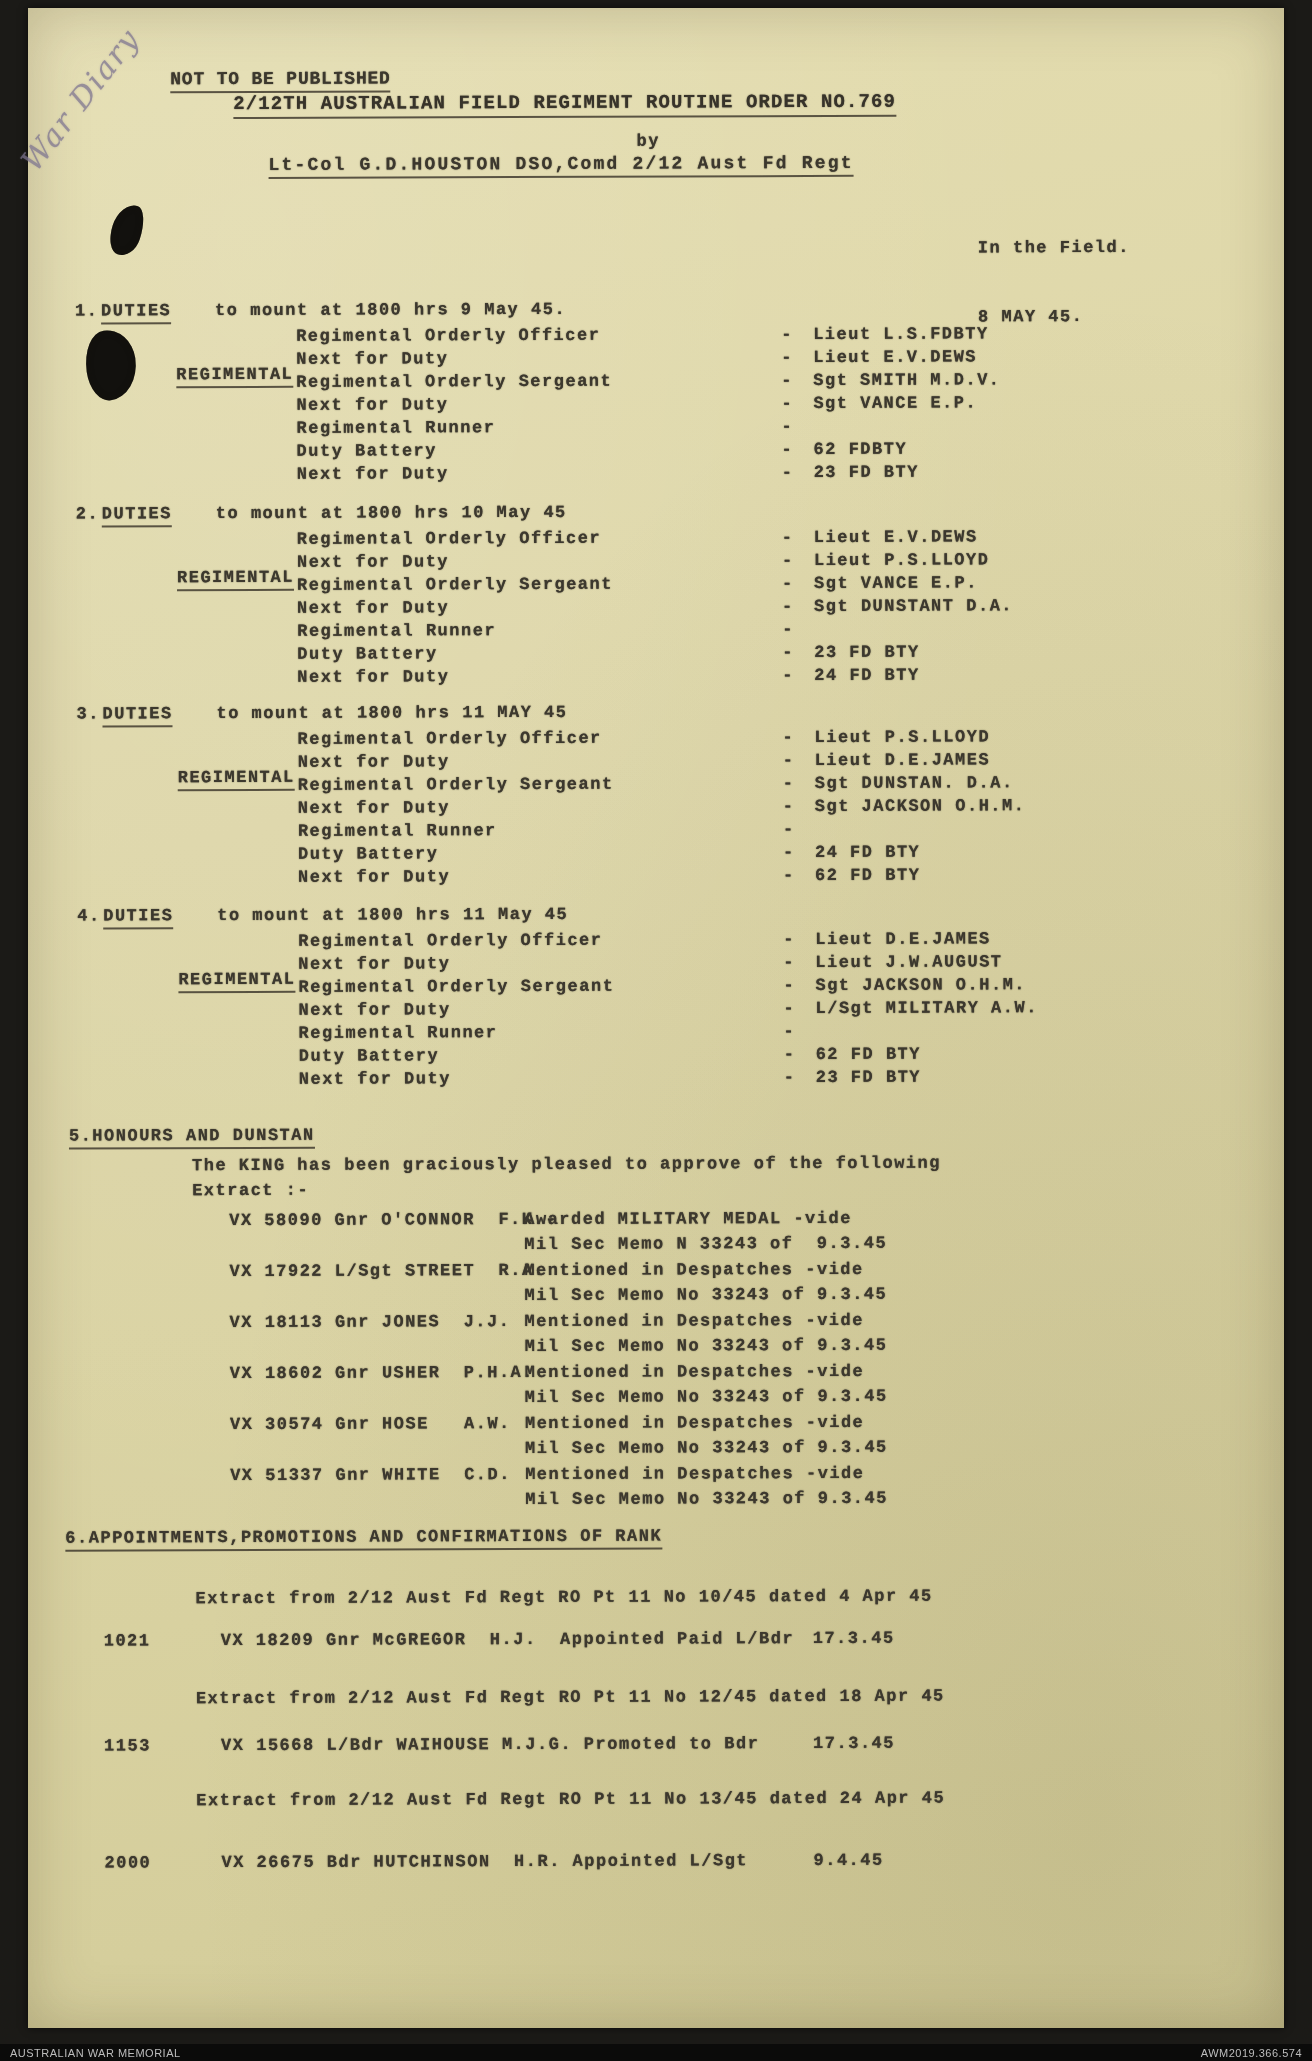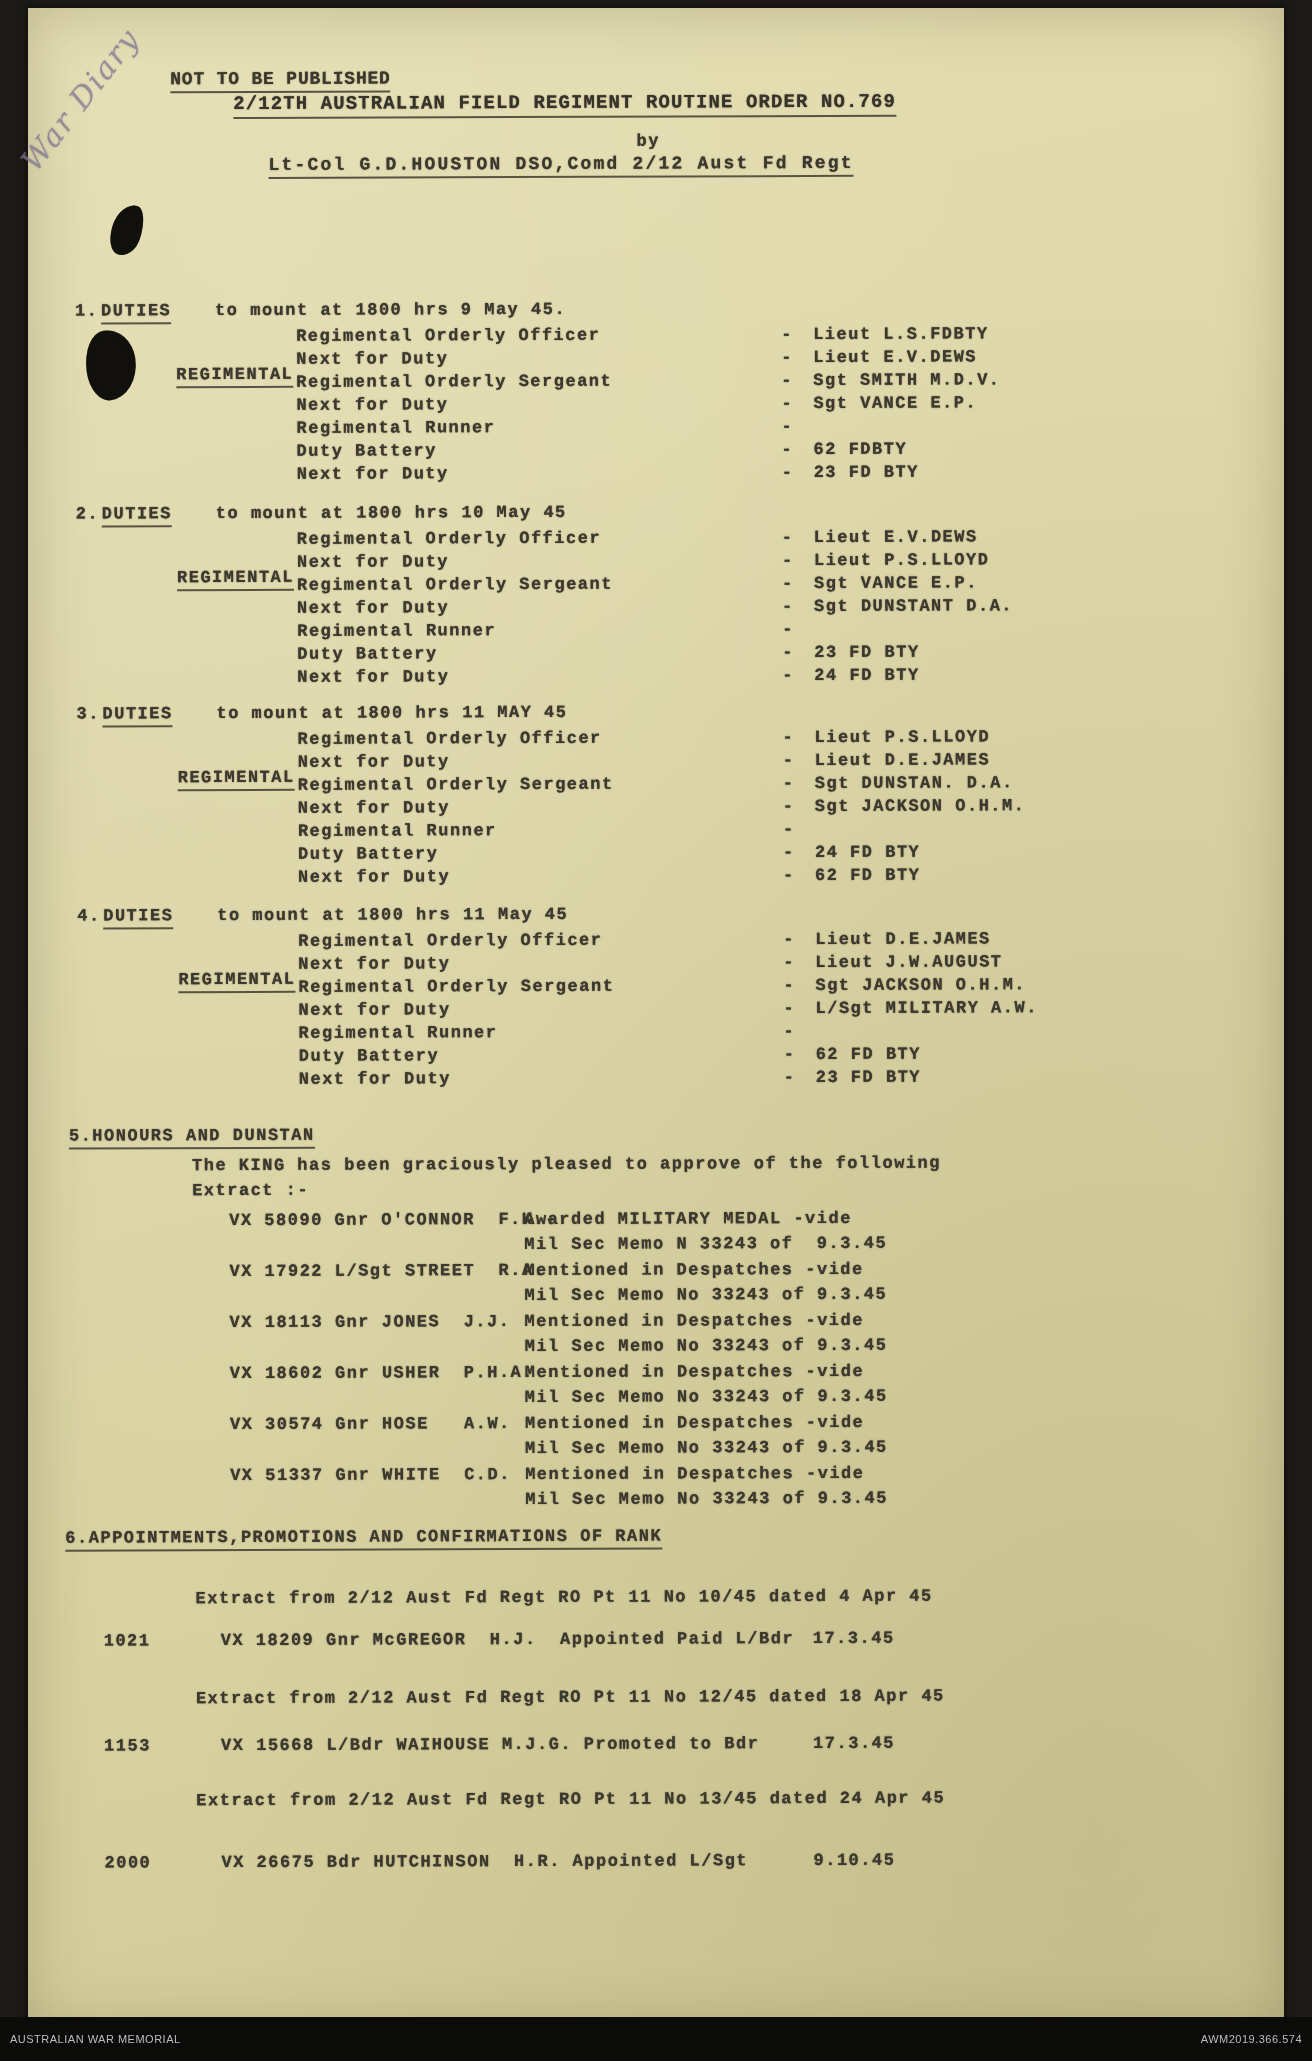--- a/index.html
+++ b/index.html
@@ -43,39 +43,43 @@
   .arow .atx{position:absolute;left:187px;white-space:pre;}
   .arow .adt{position:absolute;left:779px;white-space:pre;}
   .arow .ext{position:absolute;left:162px;white-space:pre;}
   .hole{position:absolute;background:#12110e;box-shadow:0 0 6px rgba(20,18,12,.8) inset;}
   .hole1{left:84px;top:196px;width:30px;height:52px;border-radius:60% 40% 55% 45%/50% 60% 40% 50%;transform:rotate(18deg);}
   .hole2{left:58px;top:322px;width:50px;height:70px;border-radius:45% 55% 60% 40%/55% 45% 55% 45%;transform:rotate(-8deg);}
   .handwriting{position:absolute;left:-14px;top:148px;width:240px;
                font-family:"DejaVu Serif",serif;font-style:italic;font-size:30px;letter-spacing:2px;
                color:#7e7590;opacity:.75;transform:rotate(-52deg);transform-origin:left top;
                text-shadow:0 0 2px rgba(126,117,144,.5);}
-  .footerbar{position:absolute;left:0;bottom:0;width:100%;height:44px;background:#0b0b0a;
+  .footerbar{position:absolute;left:0;bottom:0;width:100%;height:17px;background:#0b0b0a;
              display:flex;align-items:center;justify-content:space-between;
              font-family:"Liberation Sans",sans-serif;font-size:11px;color:#bdbdbd;
              padding:0 10px;box-sizing:border-box;letter-spacing:.5px;}
 </style>
 </head>
 <body>
 
 <div class="screen">
  <div class="paper">
   <div class="hole hole1"></div>
   <div class="hole hole2"></div>
   <div class="handwriting">War Diary</div>
 
   <div class="content">
     <div class="t classification u">NOT TO BE PUBLISHED</div>
     <div class="t title u">2/12TH AUSTRALIAN FIELD REGIMENT ROUTINE ORDER NO.769</div>
     <div class="t byline">by</div>
     <div class="t commander u">Lt-Col G.D.HOUSTON DSO,Comd 2/12 Aust Fd Regt</div>
+    <div class="t placedate">
+      <div>In the Field.</div>
+      <div>8 MAY 45.</div>
+    </div>
 
     <section class="duty" style="top:292px">
       <div class="dhead">
         <span class="num">1.</span>
         <span class="ttl u">DUTIES</span>
         <span class="rest">to mount at 1800 hrs 9 May 45.</span>
       </div>
       <div class="drow">
             <span class="sub u">REGIMENTAL</span>
             <span class="lbl">Regimental Orderly Officer</span>
@@ -301,21 +305,21 @@
             <span class="ser">1153</span>
             <span class="atx">VX 15668 L/Bdr WAIHOUSE M.J.G. Promoted to Bdr</span>
             <span class="adt">17.3.45</span>
           </div>
       <div class="arow" style="top:263px">
             <span class="ext">Extract from 2/12 Aust Fd Regt RO Pt 11 No 13/45 dated 24 Apr 45</span>
           </div>
       <div class="arow" style="top:325px">
             <span class="ser">2000</span>
             <span class="atx">VX 26675 Bdr HUTCHINSON  H.R. Appointed L/Sgt</span>
-            <span class="adt">9.10.45</span>
+            <span class="adt">9.4.45</span>
           </div>
     </section>
   </div>
  </div>
 
  <div class="footerbar">
    <span>AUSTRALIAN WAR MEMORIAL</span>
    <span>AWM2019.366.574</span>
  </div>
 </div>

